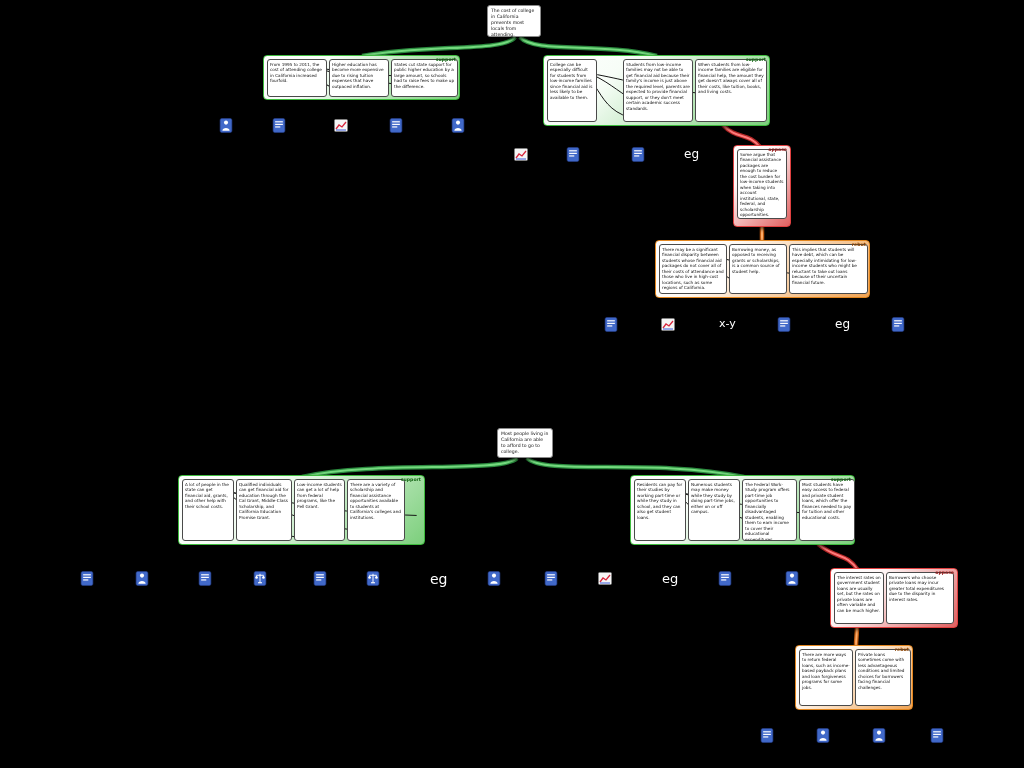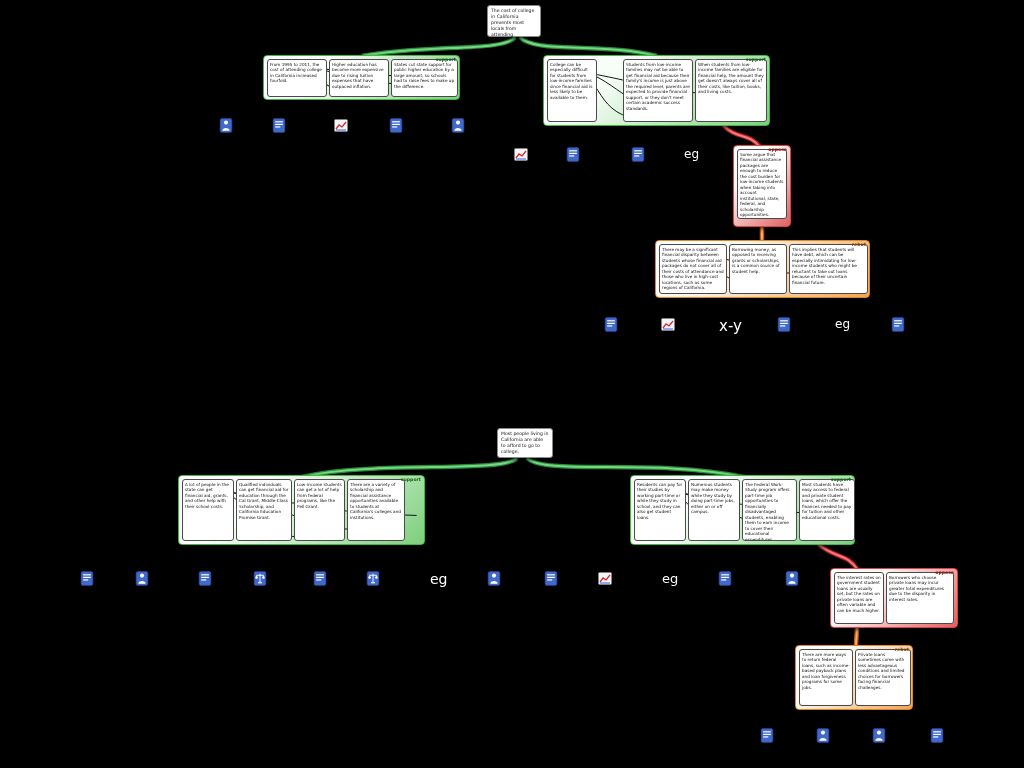--- a/index.html
+++ b/index.html
@@ -223,21 +223,21 @@
           <rect x="2.4" y="7.8" width="4.8" height="1.1" fill="#fff"></rect>
         </svg>
       </div>
       <div class="evidence-icon" style="left: 661px; top: 317px;">
         <svg viewBox="0 0 14 13">
           <rect x="0.5" y="0.5" width="13" height="12" rx="1" fill="#f5f5f5" stroke="#888" stroke-width="0.6"></rect>
           <polyline points="2,10 5,6 8,8 12,3" fill="none" stroke="#d7263d" stroke-width="1.3"></polyline>
           <line x1="2" y1="11" x2="12" y2="11" stroke="#3b5bdb" stroke-width="1"></line>
         </svg>
       </div>
-      <span class="evidence-text" style="font-size: 15px; left: 719px; top: 317px;">x-y</span>
+      <span class="evidence-text" style="font-size: 11px; left: 719px; top: 317px;">x-y</span>
       <div class="evidence-icon" style="left: 777px; top: 317px;">
         <svg viewBox="0 0 12 14">
           <rect x="0.5" y="0.5" width="11" height="13" rx="1.5" fill="#4169c9" stroke="#27408b" stroke-width="0.6"></rect>
           <rect x="2.4" y="3" width="7.2" height="1.1" fill="#fff"></rect>
           <rect x="2.4" y="5.4" width="7.2" height="1.1" fill="#fff"></rect>
           <rect x="2.4" y="7.8" width="4.8" height="1.1" fill="#fff"></rect>
         </svg>
       </div>
       <span class="evidence-text" style="font-size: 12px; left: 835px; top: 317px;">eg</span>
       <div class="evidence-icon" style="left: 891px; top: 317px;">

